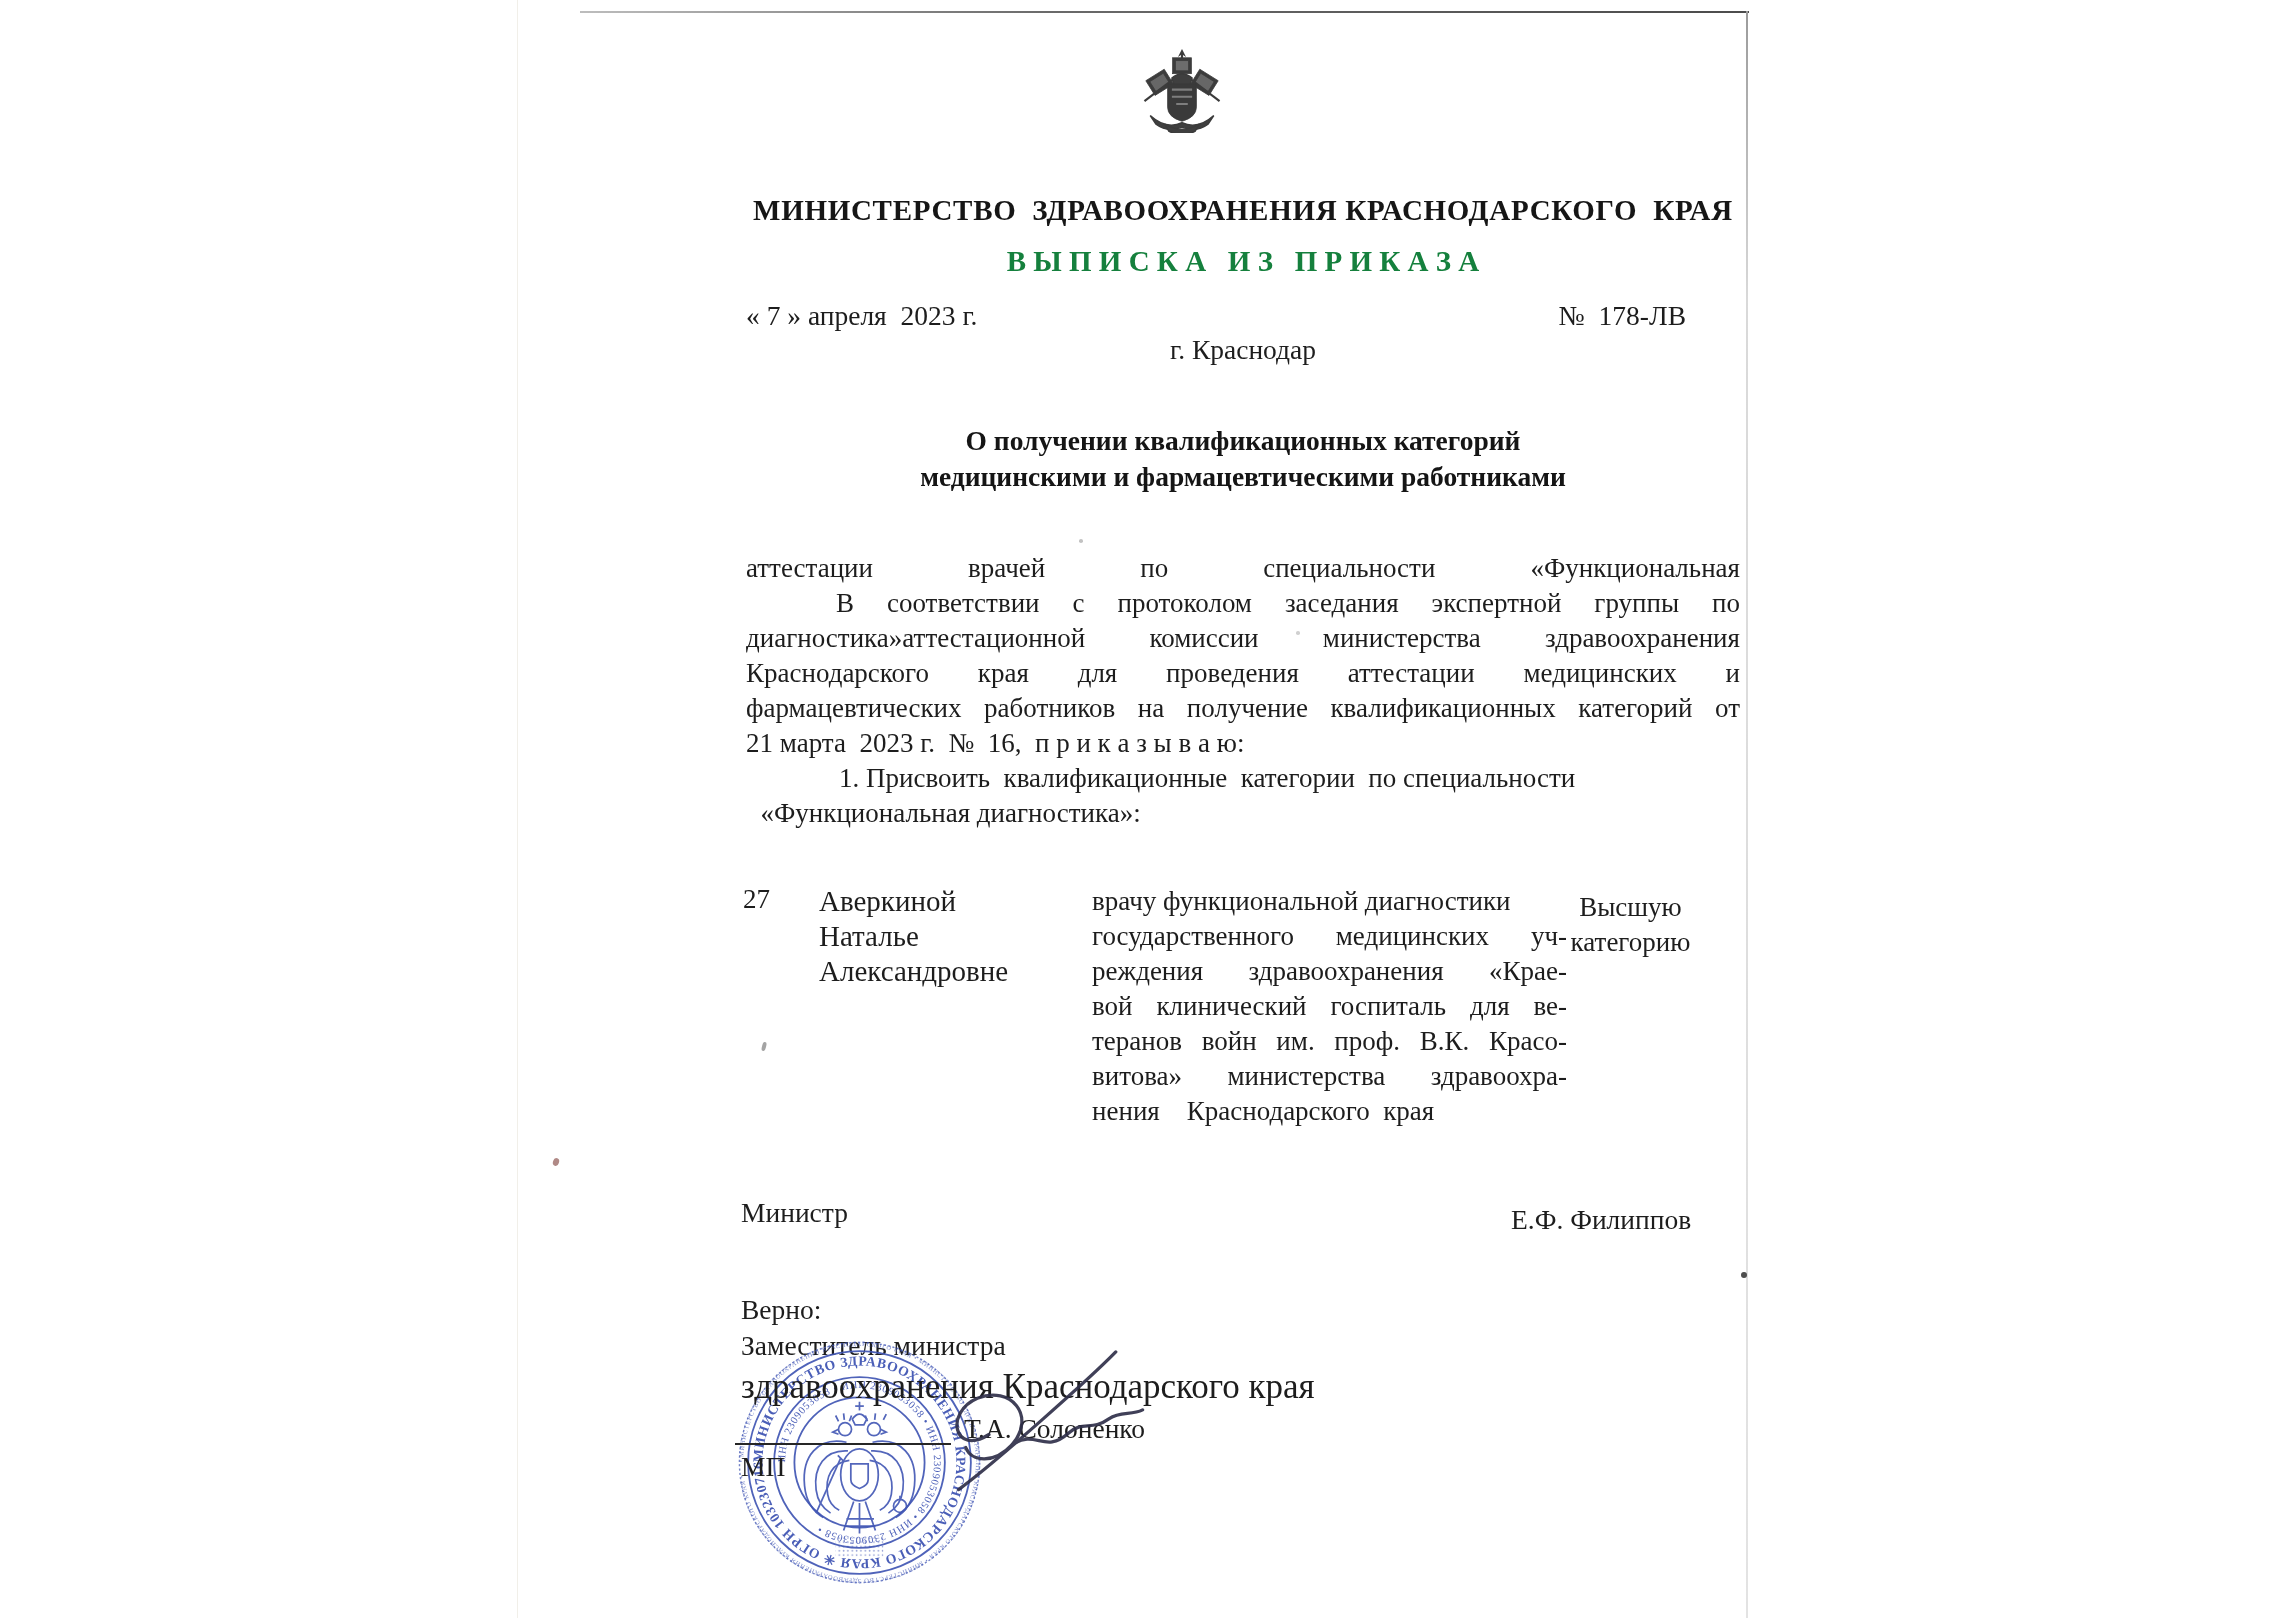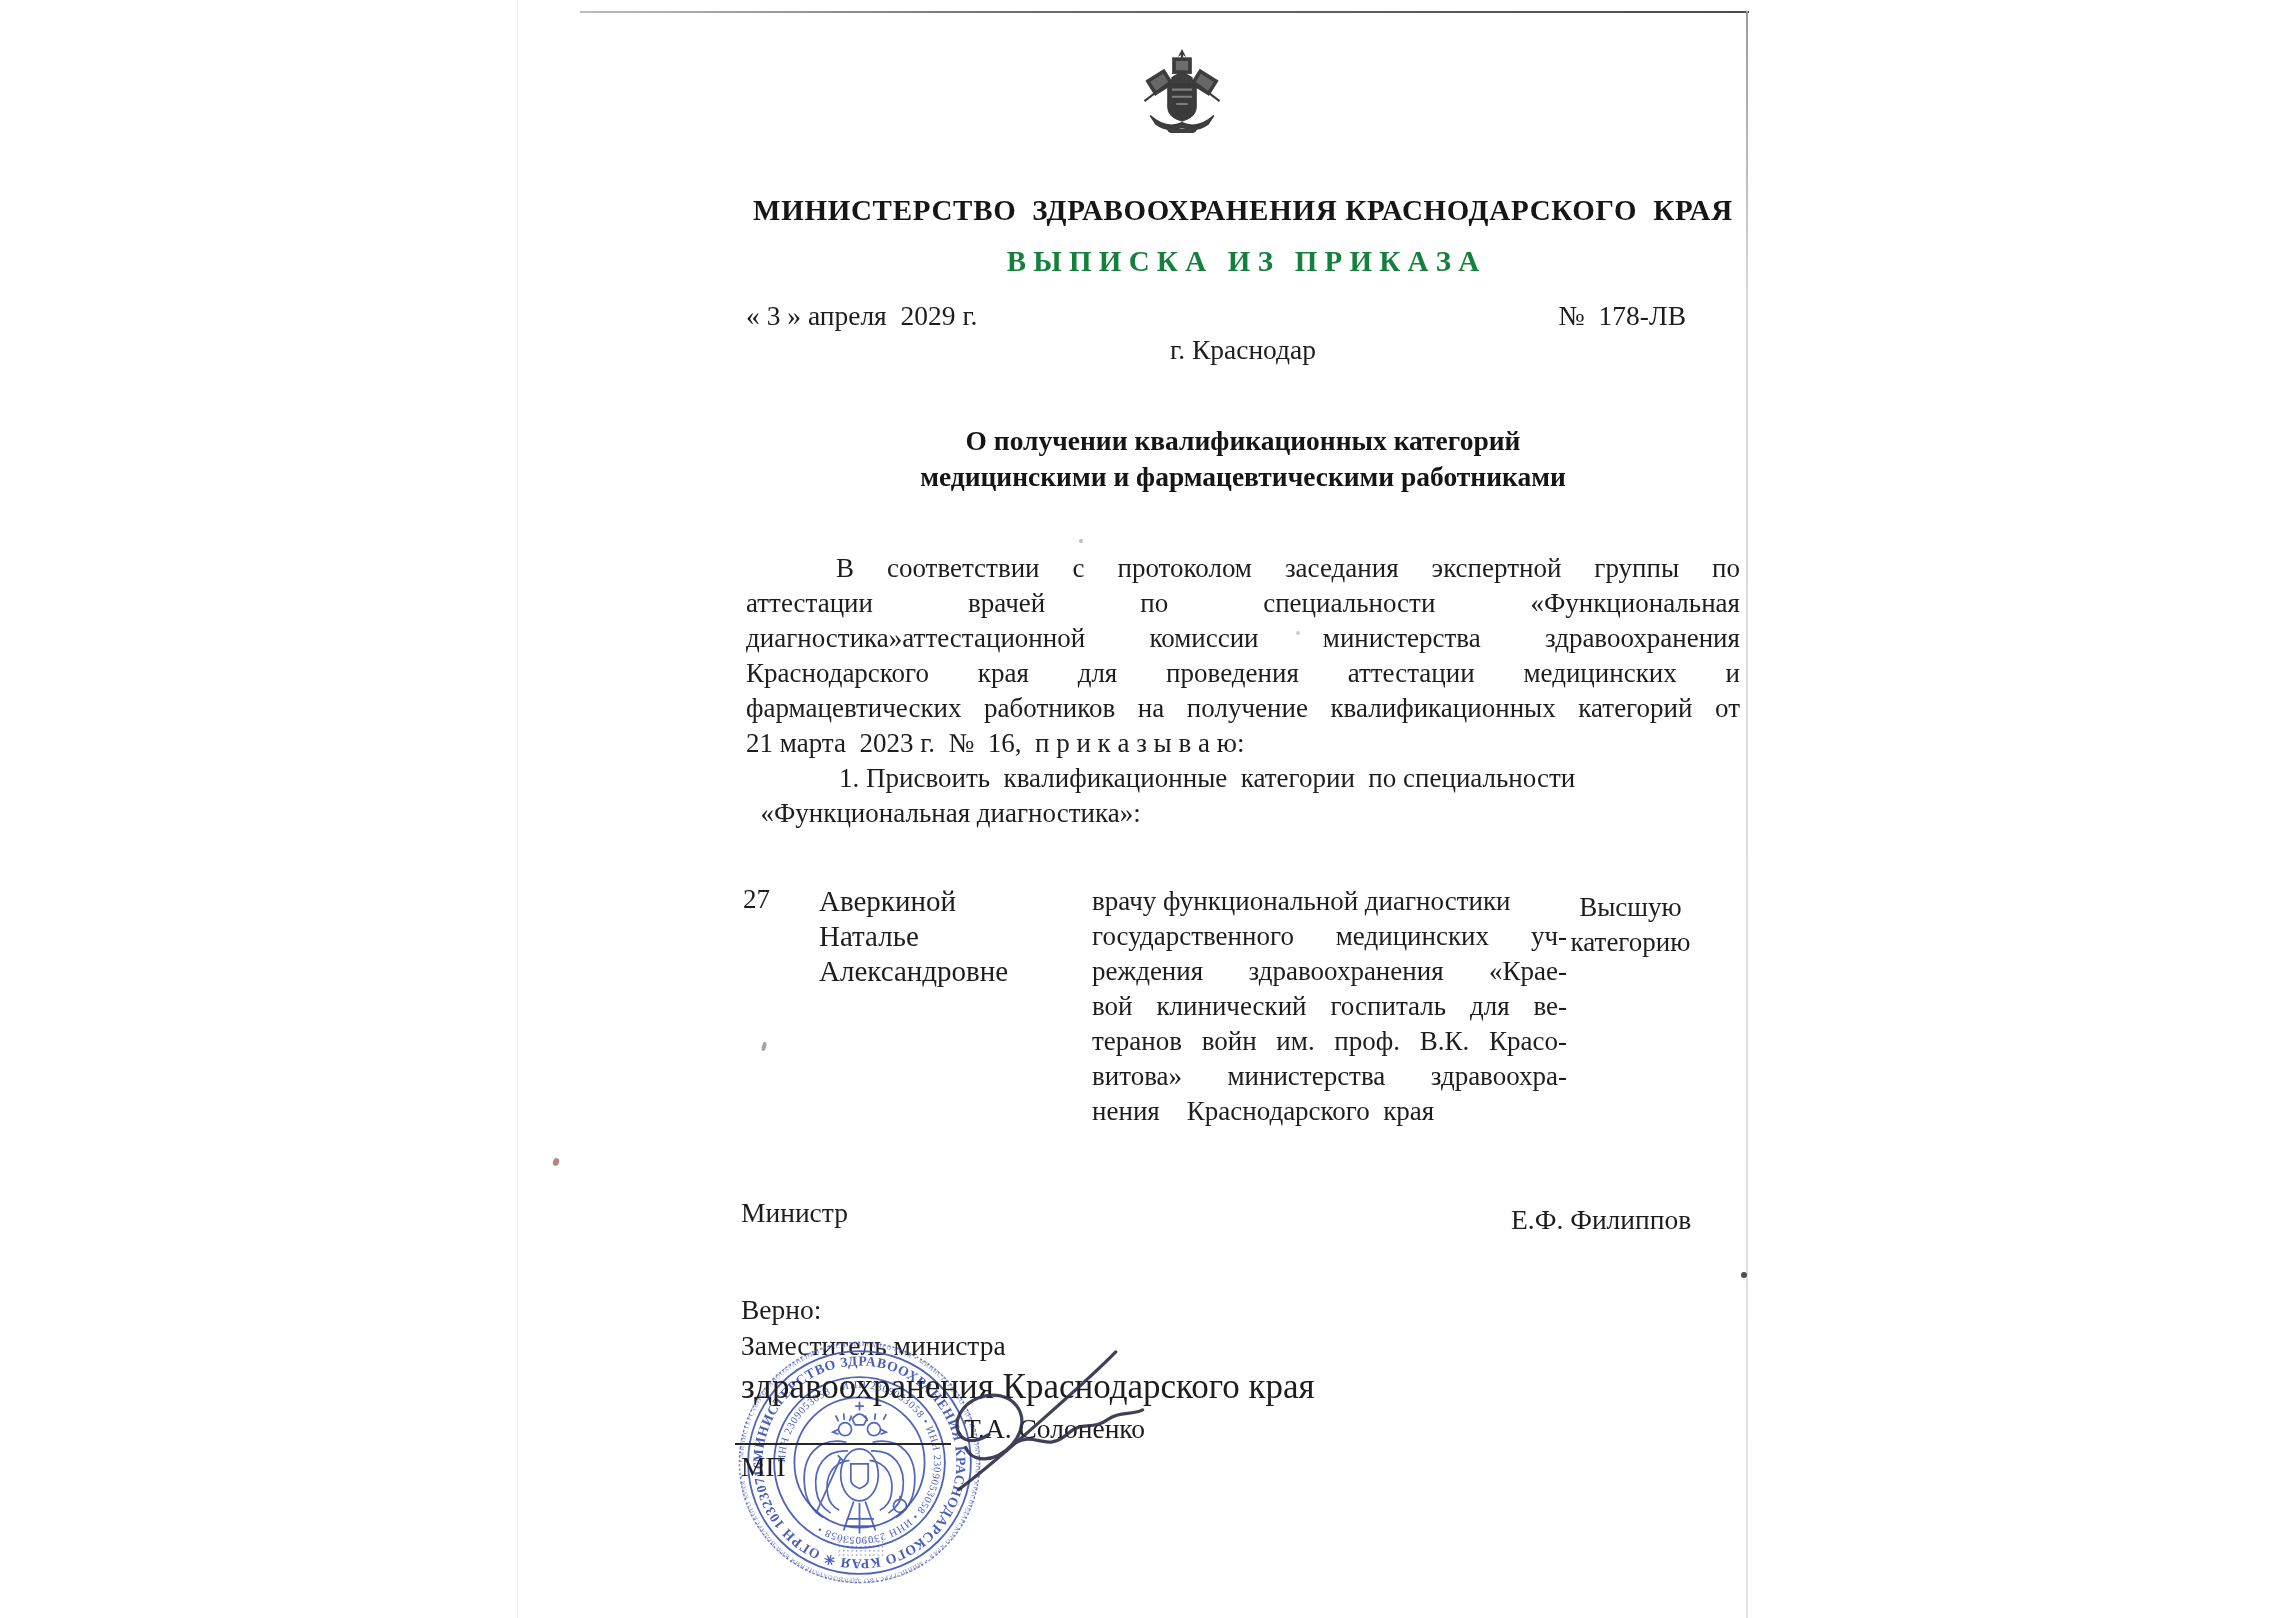--- a/index.html
+++ b/index.html
@@ -89,33 +89,33 @@
         <path d="M10 92 q22 20 44 10 q22 10 44 -10 l-8 12 q-16 12 -36 4 q-20 8 -36 -4 z" stroke-width="2"></path>
         <path d="M30 104 q24 14 48 0 l-6 10 q-18 8 -36 0 z" stroke-width="2"></path>
       </g>
     </svg>
   </div>
 
   <div class="abs hdr-box ministry">МИНИСТЕРСТВО  ЗДРАВООХРАНЕНИЯ КРАСНОДАРСКОГО  КРАЯ</div>
   <div class="abs hdr-box doctype">В Ы П И С К А   И З   П Р И К А З А</div>
 
   <div class="abs date-row">
-    <span class="pre">« 3 » апреля  2029 г.</span>
+    <span class="pre">« 7 » апреля  2023 г.</span>
     <span class="pre num">№  178-ЛВ</span>
   </div>
   <div class="abs hdr-box city">г. Краснодар</div>
 
   <div class="abs hdr-box subject">
     <div>О получении квалификационных категорий</div>
     <div>медицинскими и фармацевтическими работниками</div>
   </div>
 
   <div class="abs body-par">
+    <div class="bl just">аттестации врачей по специальности «Функциональная</div>
     <div class="bl just ind1">В соответствии с протоколом заседания экспертной группы по</div>
-    <div class="bl just">аттестации врачей по специальности «Функциональная</div>
     <div class="bl just">диагностика»аттестационной комиссии министерства здравоохранения</div>
     <div class="bl just">Краснодарского края для проведения аттестации медицинских и</div>
     <div class="bl just">фармацевтических работников на получение квалификационных категорий от</div>
     <div class="bl pre">21 марта  2023 г.  №  16,  п р и к а з ы в а ю:</div>
     <div class="bl pre ind7">1. Присвоить  квалификационные  категории  по специальности</div>
     <div class="bl pre ind8">«Функциональная диагностика»:</div>
   </div>
 
   <div class="abs t-num">27</div>
   <div class="abs t-name">

